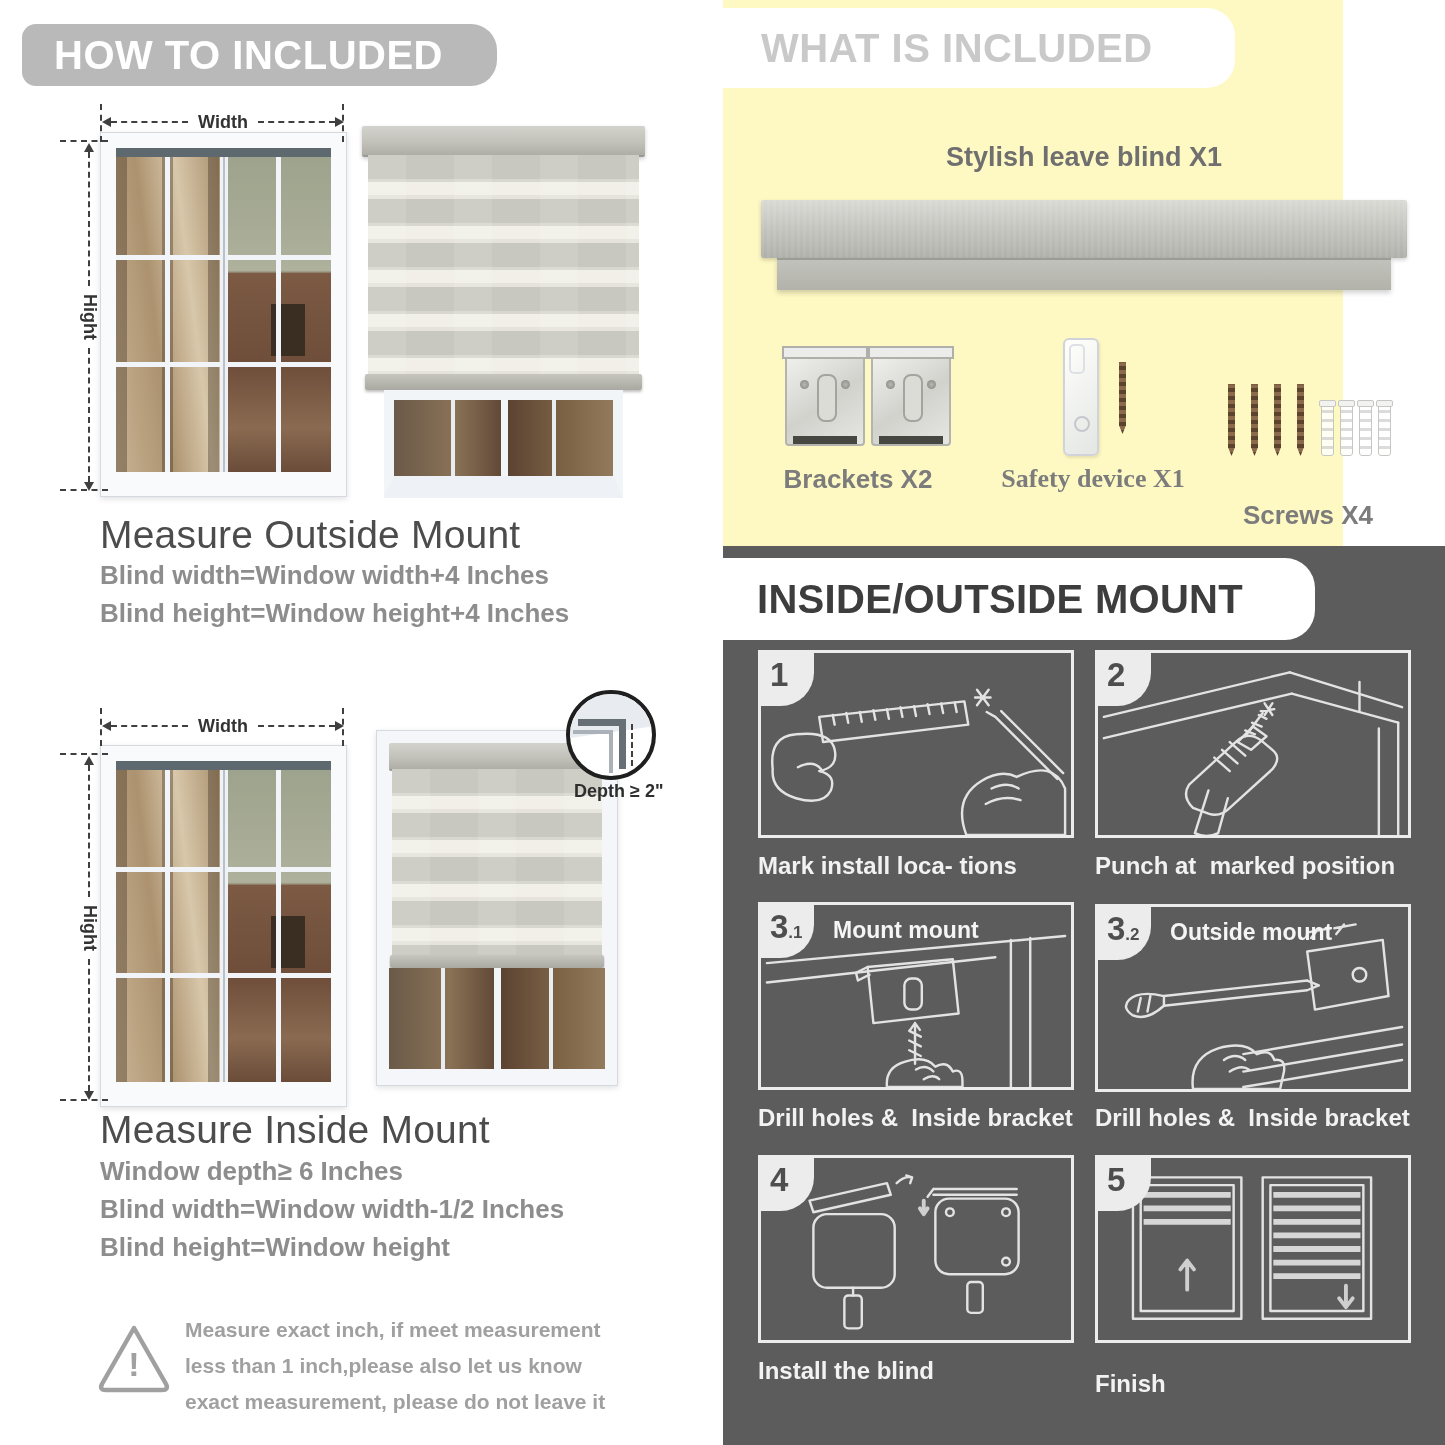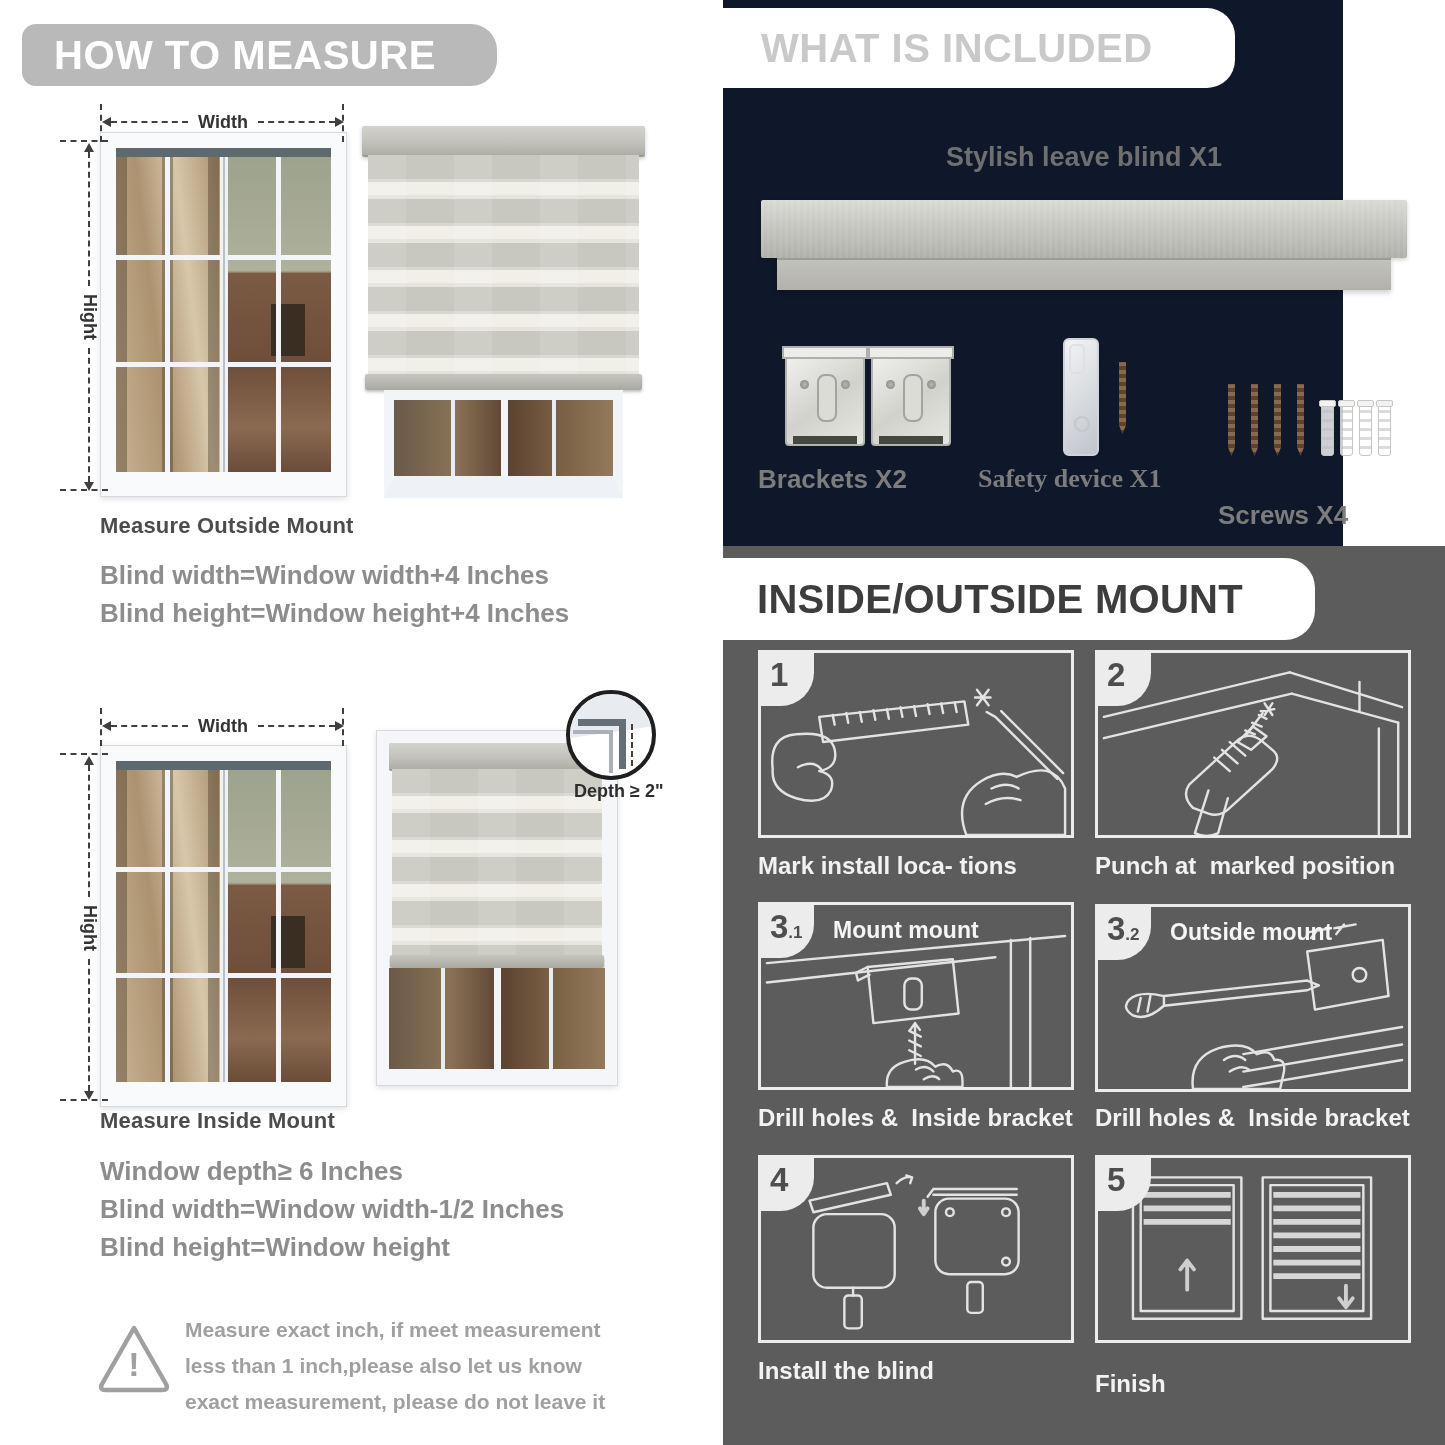--- a/index.html
+++ b/index.html
@@ -90,29 +90,29 @@
   .magnifier{
     position:absolute;left:566px;top:690px;width:90px;height:90px;border-radius:50%;
     border:4px solid #1f1f1f;background:#ffffff;overflow:hidden;z-index:6;box-sizing:border-box;
   }
   .mag-band{position:absolute;left:-10%;top:-14%;width:120%;height:60%;background:#e8ecf0;transform:rotate(-8deg);}
   .mag-L{position:absolute;left:10%;top:30%;width:58%;height:62%;border-top:7px solid #666e76;border-right:7px solid #666e76;box-sizing:border-box;}
   .mag-L2{position:absolute;left:4%;top:44%;width:48%;height:52%;border-top:4px solid #aab1b8;border-right:4px solid #aab1b8;box-sizing:border-box;}
   .mag-dash{position:absolute;left:74%;top:36%;height:52%;border-left:2px dashed #3f3f3f;}
   .depth-lbl{position:absolute;left:574px;top:781px;font-size:18px;font-weight:bold;color:#2e2e2e;z-index:6;}
 
-  .sec-title{position:absolute;font-size:22px;font-weight:bold;color:#4c4c4c;letter-spacing:.2px;}
+  .sec-title{position:absolute;font-size:39px;font-weight:normal;color:#4c4c4c;letter-spacing:.2px;}
   .sec-line{position:absolute;font-size:26px;font-weight:bold;color:#8d8d8d;}
 
   .warn-row{position:absolute;left:95px;top:1312px;width:560px;display:flex;}
   .warn-icon{flex:0 0 90px;padding-top:8px;}
   .warn-text{font-size:21px;font-weight:bold;color:#a0a0a0;line-height:36px;width:445px;}
 
   
-  .included{position:absolute;left:723px;top:0;width:620px;height:546px;background:#0f172a;}
+  .included{position:absolute;left:723px;top:0;width:620px;height:546px;background:#fef9c3;}
   .hdr-included{
     position:absolute;left:0;top:8px;width:512px;height:80px;background:#ffffff;
     border-radius:0 28px 28px 0;color:#c9c9c9;font-weight:bold;font-size:40px;line-height:81px;
     padding-left:38px;box-sizing:border-box;letter-spacing:.5px;
   }
   .prod-lbl{position:absolute;left:0;top:142px;width:722px;text-align:center;font-size:27px;font-weight:bold;color:#6f6f6f;}
   .cassette-bar{
     position:absolute;left:38px;top:200px;width:646px;height:58px;border-radius:2px;
     background:
       repeating-linear-gradient(90deg, rgba(255,255,255,.07) 0 3px, rgba(0,0,0,0) 3px 6px),
@@ -137,21 +137,21 @@
   .safety::after{content:"";position:absolute;left:9px;bottom:22px;width:12px;height:12px;border:2px solid #c4c8cd;border-radius:50%;}
   .screw{position:absolute;width:7px;
     background:repeating-linear-gradient(180deg,#8a6a4a 0 4px,#5c432e 4px 8px);
     clip-path:polygon(0 0,100% 0,100% 88%,50% 100%,0 88%);}
   .screw::before{content:"";position:absolute;left:-3px;top:-5px;width:13px;height:6px;background:#7a5c40;border-radius:2px;}
   .anchor{position:absolute;width:13px;height:56px;background:
     repeating-linear-gradient(180deg, rgba(190,190,190,.55) 0 3px, rgba(0,0,0,0) 3px 9px),
     rgba(255,255,255,.8);
     border:1px solid #c6c6c3;border-radius:3px;box-sizing:border-box;}
   .anchor::before{content:"";position:absolute;left:-3px;top:-1px;right:-3px;height:5px;background:#f2f2f0;border:1px solid #c6c6c3;border-radius:2px;}
-  .item-lbl{position:absolute;top:464px;font-size:26px;font-weight:bold;color:#7c7c7c;text-align:left;}
+  .item-lbl{position:absolute;top:464px;font-size:26px;font-weight:bold;color:#7c7c7c;text-align:center;}
 
   .mount{position:absolute;left:723px;top:546px;width:722px;height:899px;background:#5c5c5c;}
   .hdr-mount{
     position:absolute;left:0;top:12px;width:592px;height:82px;background:#ffffff;
     border-radius:0 30px 30px 0;color:#3d3d3d;font-weight:bold;font-size:40px;line-height:83px;
     padding-left:34px;box-sizing:border-box;letter-spacing:.3px;
   }
   .panel{position:absolute;width:316px;height:188px;border:3px solid #ececec;box-sizing:border-box;}
   .badge{position:absolute;left:-3px;top:-3px;width:56px;height:56px;border-radius:0 0 60% 0;background:#ececec;
     color:#4e4e4e;font-weight:bold;font-size:33px;line-height:50px;padding-left:12px;box-sizing:border-box;}
@@ -162,21 +162,21 @@
 
   .ln{stroke:#e3e3e3;stroke-width:2.5;fill:none;stroke-linecap:round;stroke-linejoin:round;}
   .ln-th{stroke:#d6d6d6;stroke-width:6;fill:none;}
   .ln-ar{stroke:#cfcfcf;stroke-width:4;fill:none;stroke-linecap:round;stroke-linejoin:round;}
 </style>
 </head>
 <body>
 
 <div class="left-half">
 
-  <div class="hdr-how">HOW TO MEASURE</div>
+  <div class="hdr-how">HOW TO INCLUDED</div>
 
   <div class="win" style="left:100px;top:132px;width:245px;height:363px;">
     <div class="glass">
       <div class="door door-l"></div>
       <div class="door door-r"></div>
       <div class="hmull hm1"></div>
       <div class="hmull hm2"></div>
       <div class="cdiv"></div>
       <div class="toprail"></div>
     </div>

